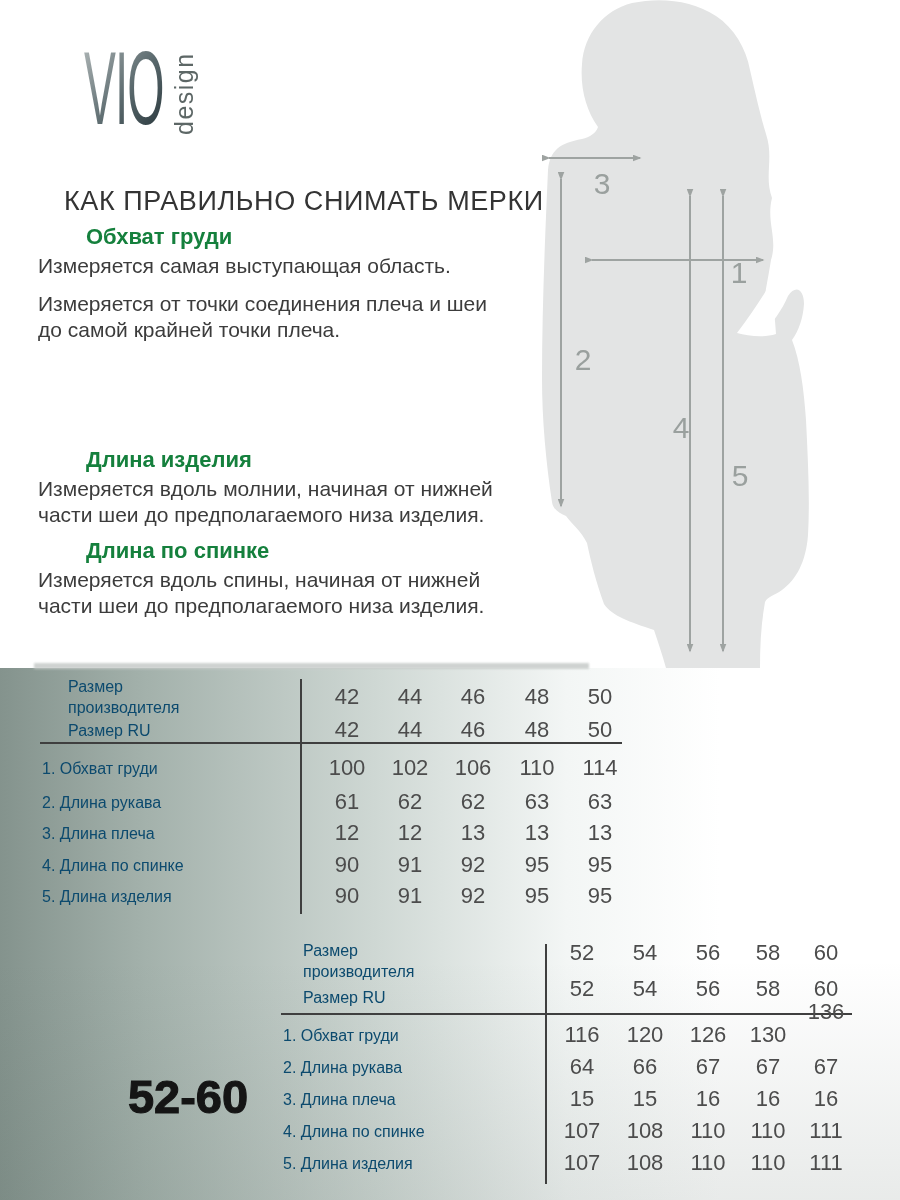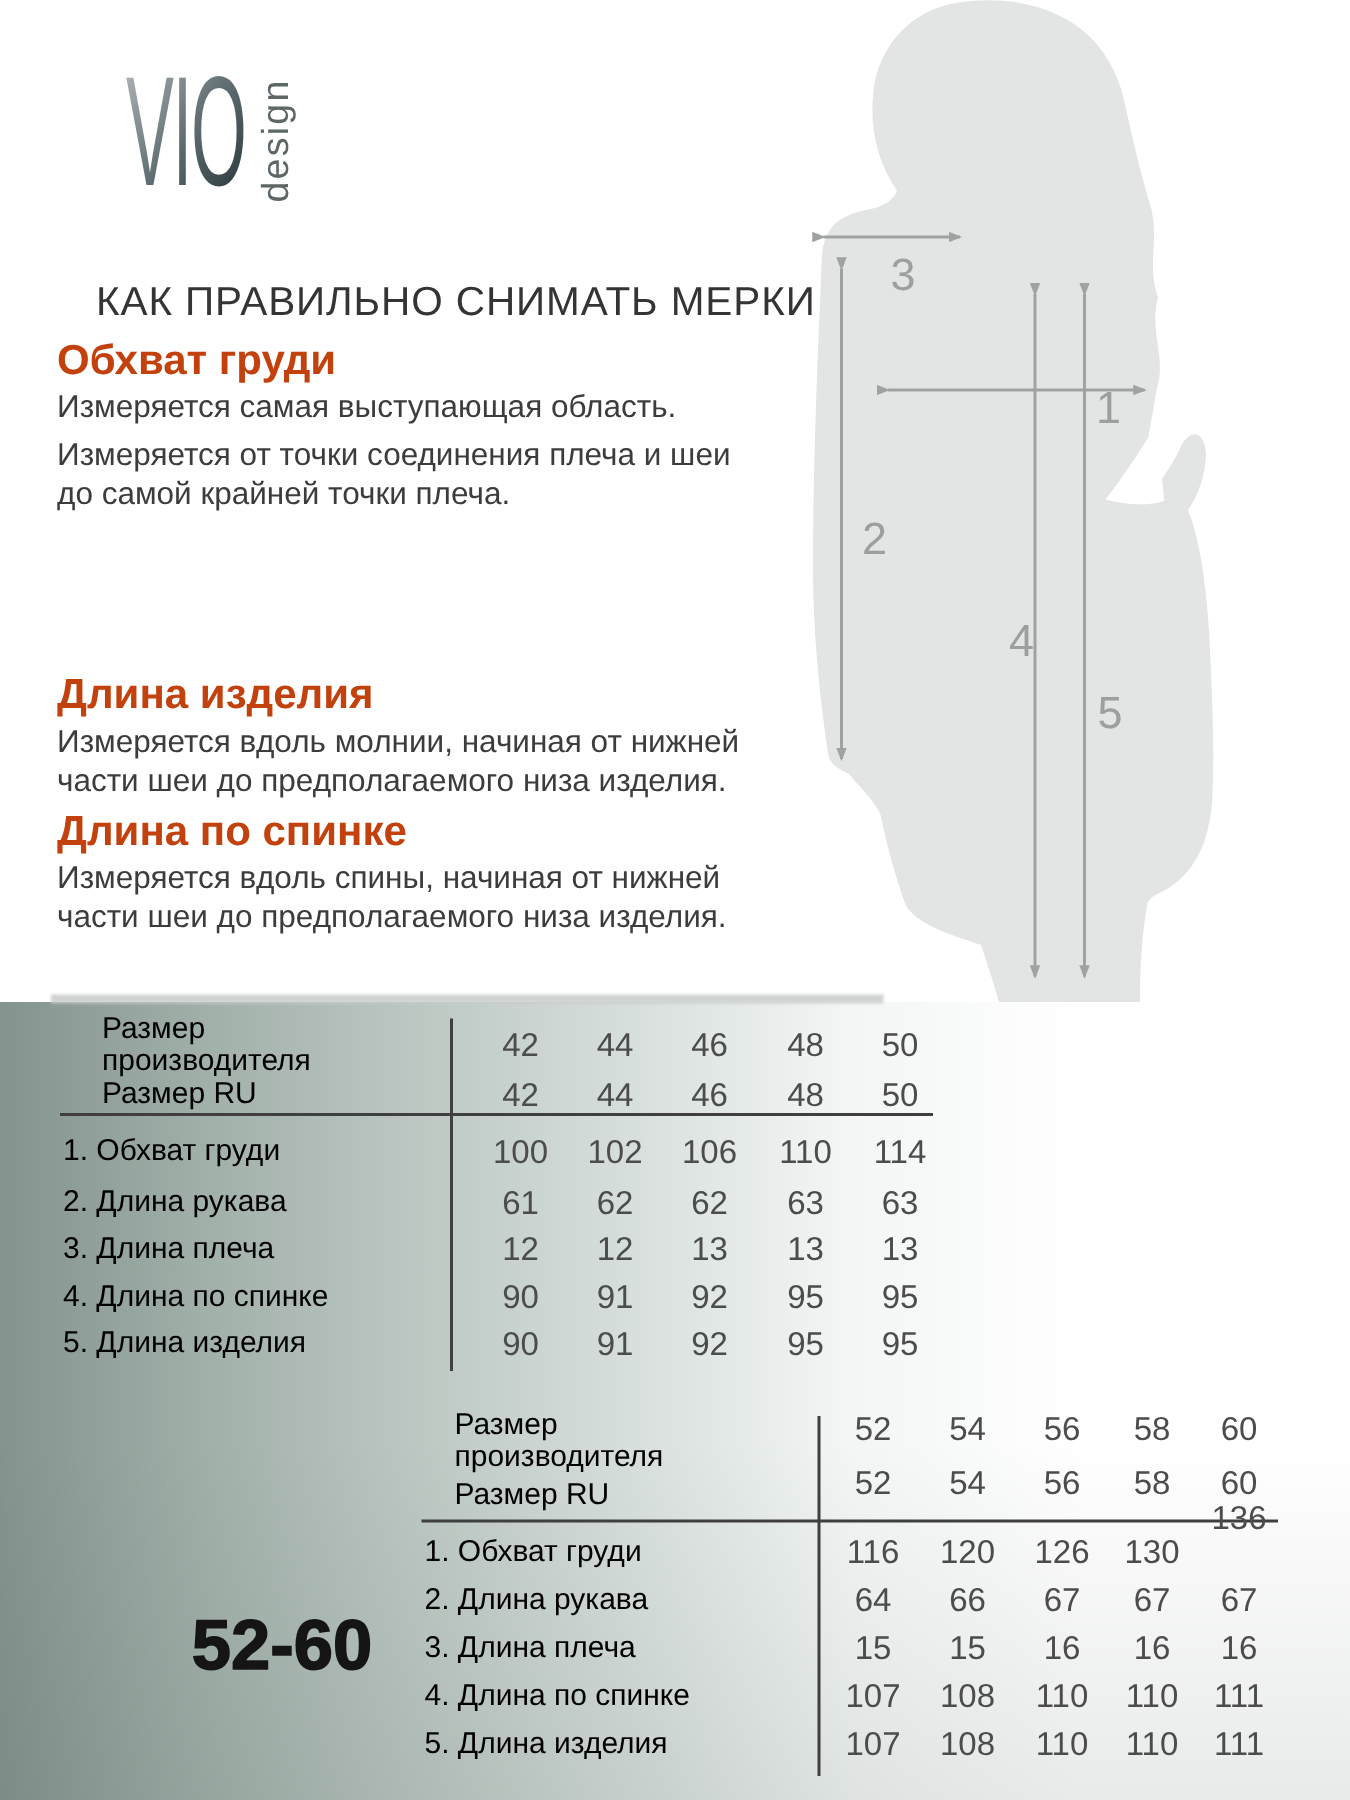--- a/index.html
+++ b/index.html
@@ -24,35 +24,35 @@
   }
   .design{position:absolute;left:86px;top:8px;height:82px;writing-mode:vertical-rl;
           transform:rotate(180deg);font-size:25px;letter-spacing:1.5px;color:#5d6766;}
 
   .heading{position:absolute;left:64px;top:186px;margin:0;font-size:27px;font-weight:400;
            color:#343434;letter-spacing:.6px;}
 
   
   .guide{position:absolute;left:38px;width:505px;}
   .g0{top:224px}.g1{top:291px}.g2{top:382px}.g3{top:447px}.g4{top:538px}
-  .gt{font-size:28px;font-weight:700;color:#c2410c;margin-bottom:3px;}
+  .gt{font-size:22px;font-weight:700;color:#15803d;margin-bottom:3px;margin-left:48px;}
   .gb{font-size:21px;line-height:26px;color:#3c3c3c;white-space:pre-line;}
 
   
   .figure{position:absolute;left:520px;top:0;width:380px;height:672px;}
   .sil{fill:#e3e4e4;}
   .gap{fill:#ffffff;}
   .arrow{stroke:#9ea3a1;stroke-width:2;fill:none;}
   .mlabel{position:absolute;transform:translate(-50%,-50%);font-size:30px;color:#9aa09e;}
   .m1{left:739px;top:273px}.m2{left:583px;top:360px}.m3{left:602px;top:184px}
   .m4{left:681px;top:428px}.m5{left:740px;top:476px}
 
   
   .table{position:absolute;inset:0;}
-  .tl{position:absolute;transform:translateY(-50%);font-size:20px;color:#000000;
+  .tl{position:absolute;transform:translateY(-50%);font-size:16px;color:#0c4a6e;
       white-space:pre-line;line-height:21px;}
   .tv{position:absolute;transform:translate(-50%,-50%);font-size:22px;color:#4c4c4c;}
   .vline{position:absolute;width:2px;background:#3f3f3f;}
   .hline{position:absolute;height:2px;background:#3f3f3f;}
 
   .range{position:absolute;transform:translate(-50%,-50%);font-size:47px;font-weight:700;
          color:#151515;-webkit-text-stroke:1.1px #151515;}
   .r0{left:722px;top:797px}.r1{left:188px;top:1096px}
 </style>
 </head>

